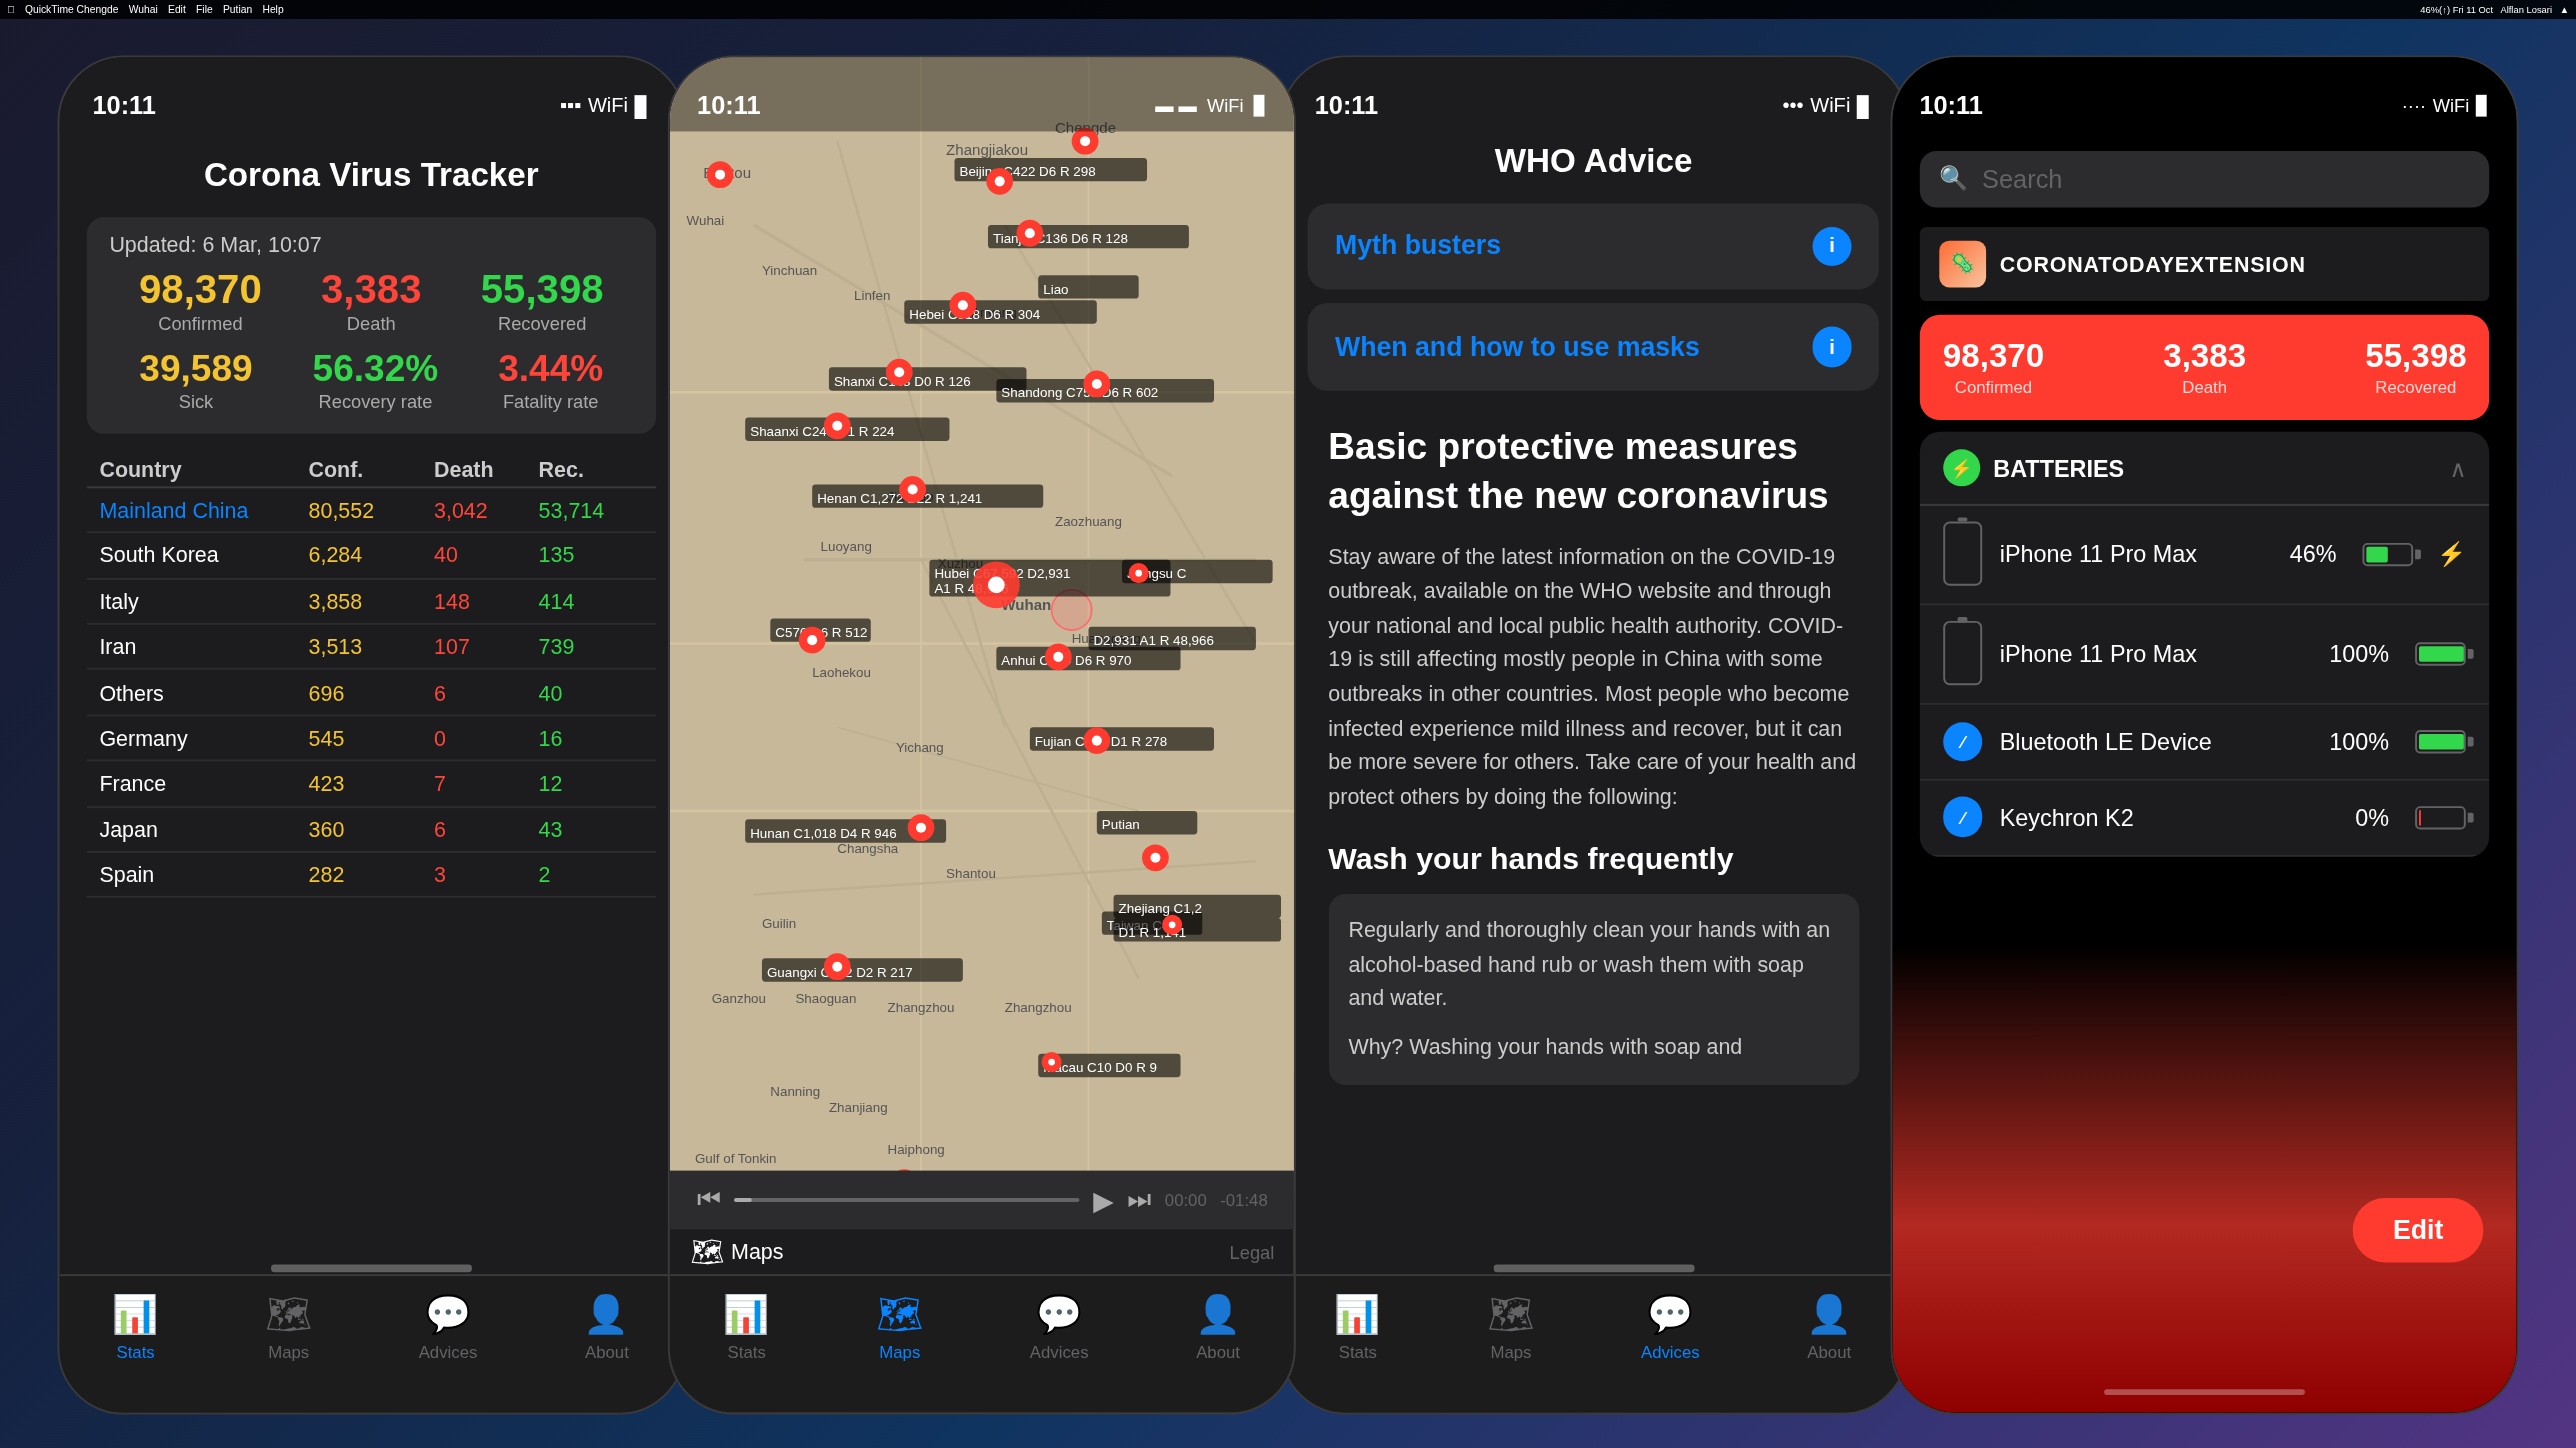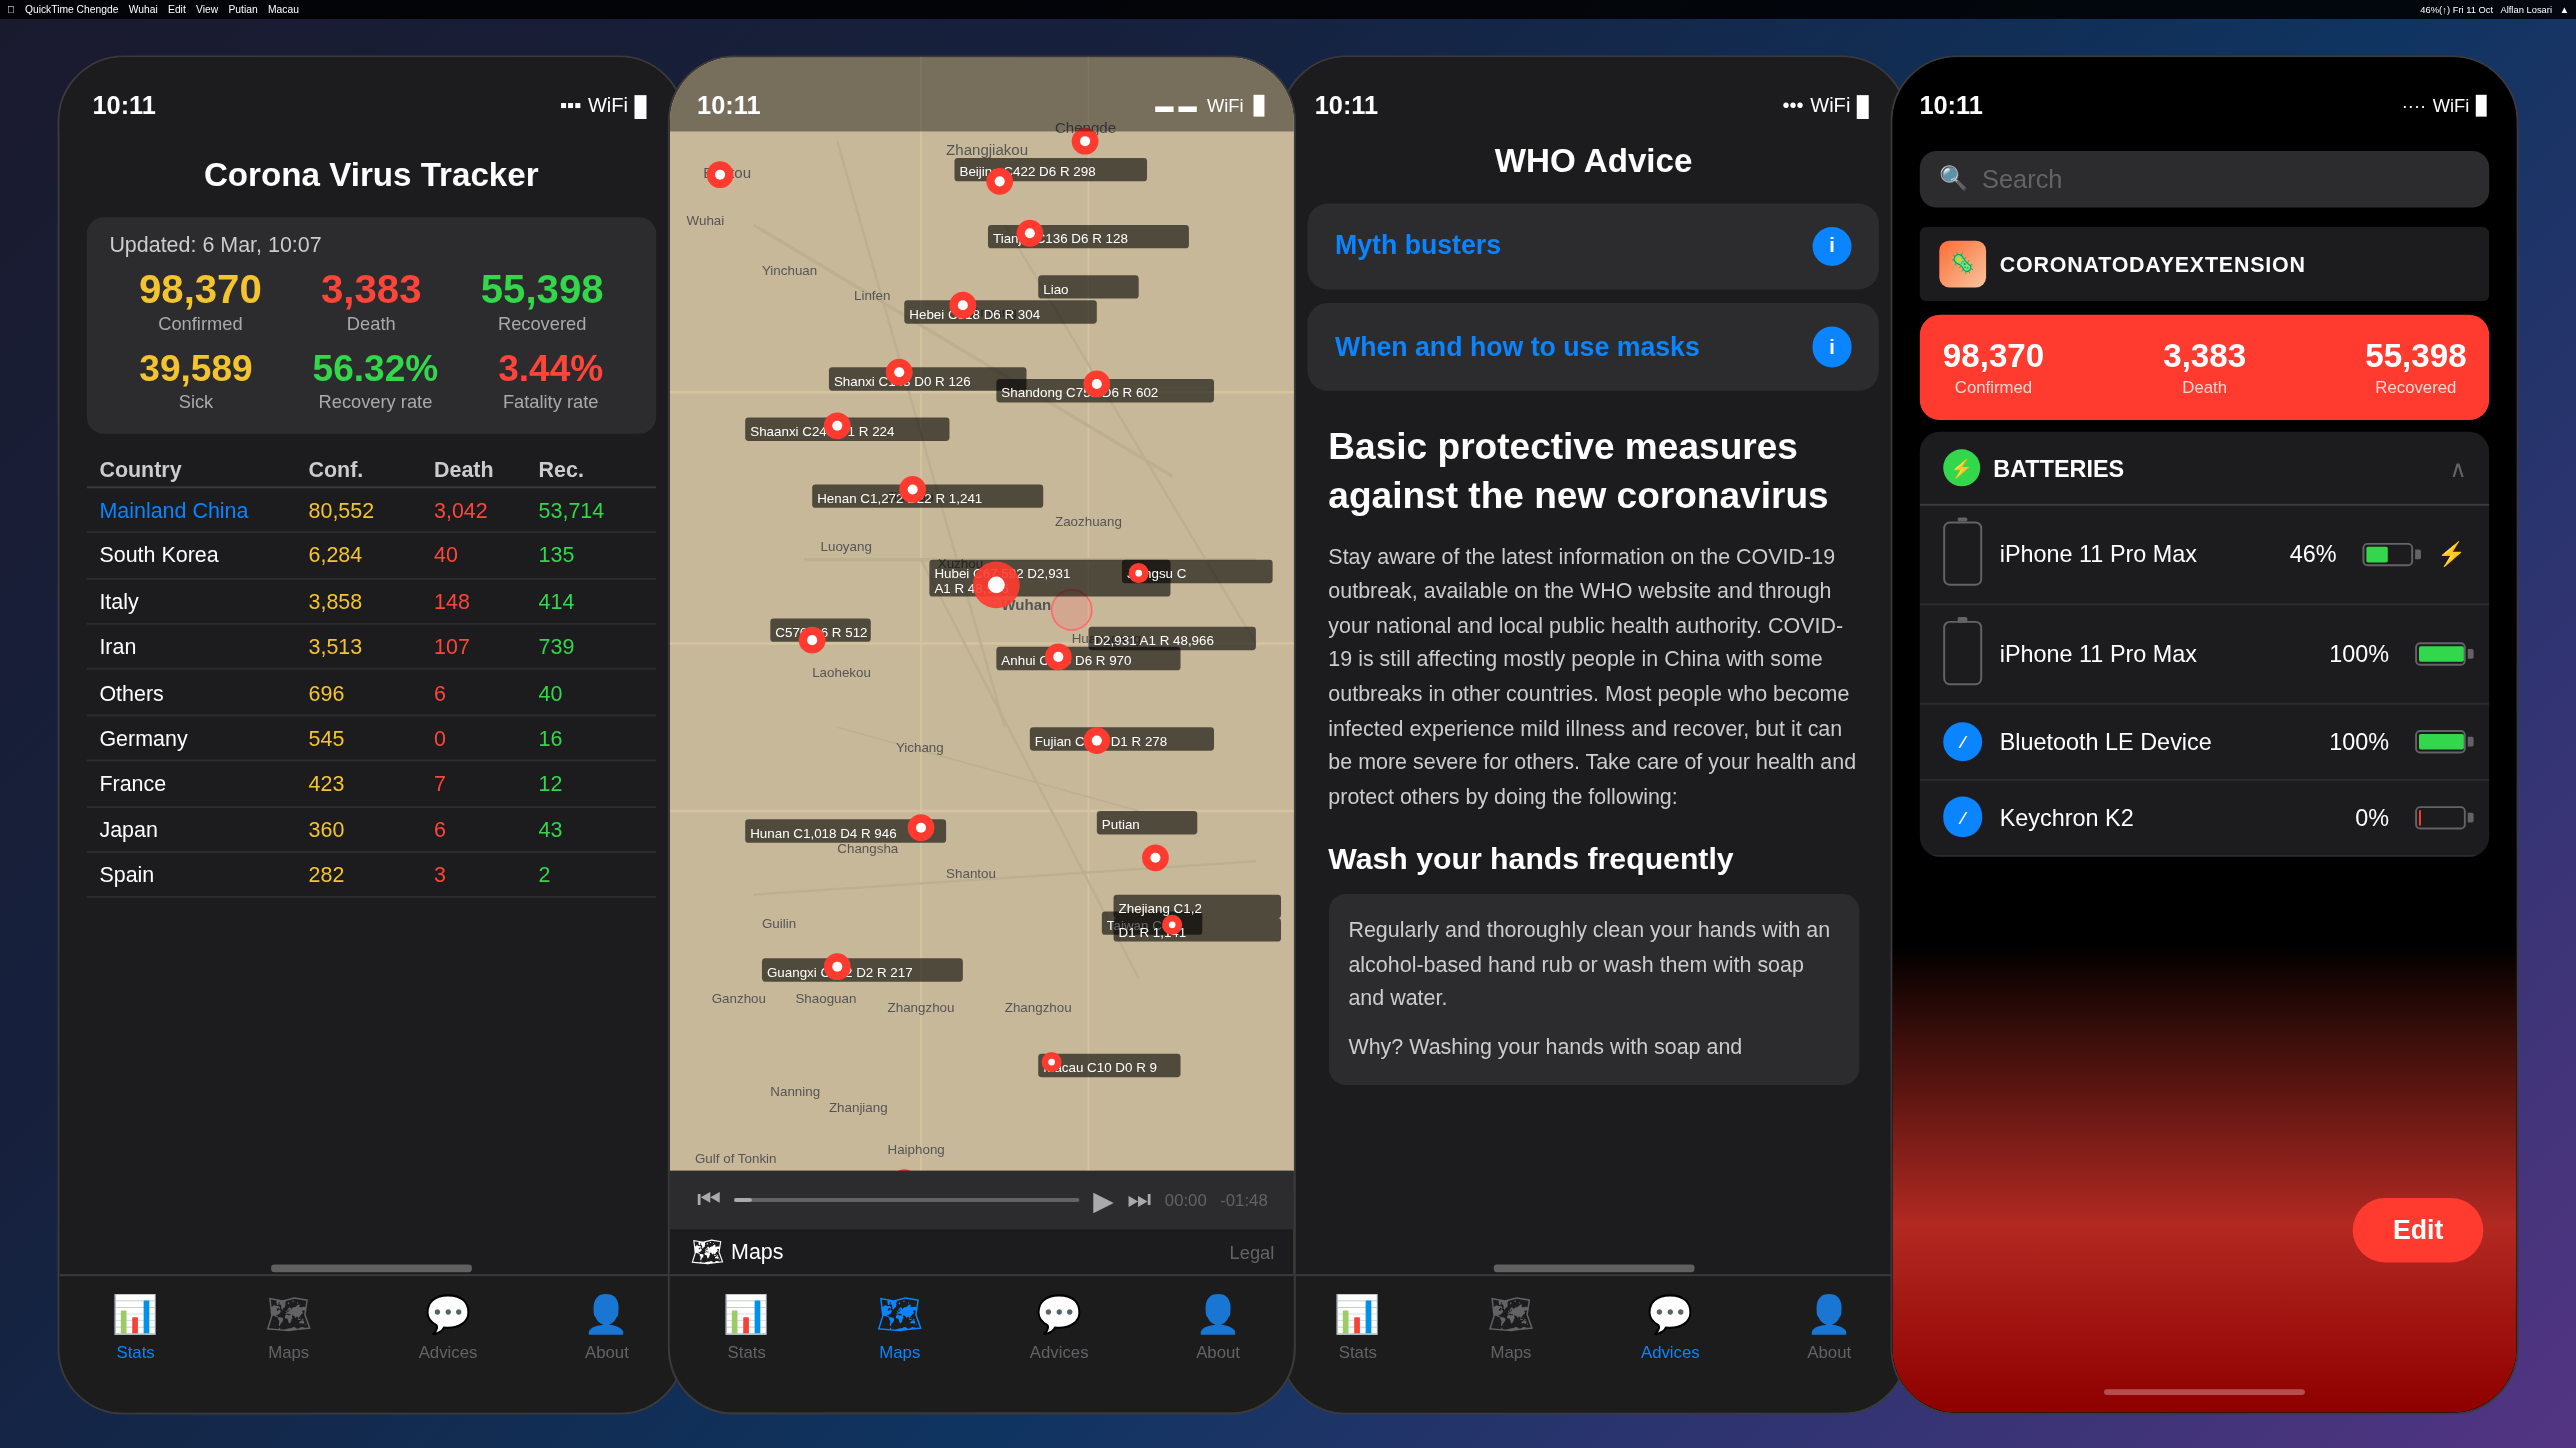--- a/index.html
+++ b/index.html
@@ -507,23 +507,23 @@
   </style>
 </head>
 <body>
 
 <div class="menubar">
   <div class="menubar-left">
     <span></span>
     <span>QuickTime Chengde</span>
     <span>Wuhai</span>
     <span>Edit</span>
-    <span>View</span>
+    <span>File</span>
     <span>Putian</span>
-    <span>Macau</span>
+    <span>Help</span>
   </div>
   <div class="menubar-right">
     <span>46%(↑) Fri 11 Oct &nbsp; Alflan Losari &nbsp; ▲</span>
   </div>
 </div>
 
 <div class="bg-circle bc1"></div>
 <div class="bg-circle bc2"></div>
 
 <div class="phones-container">

